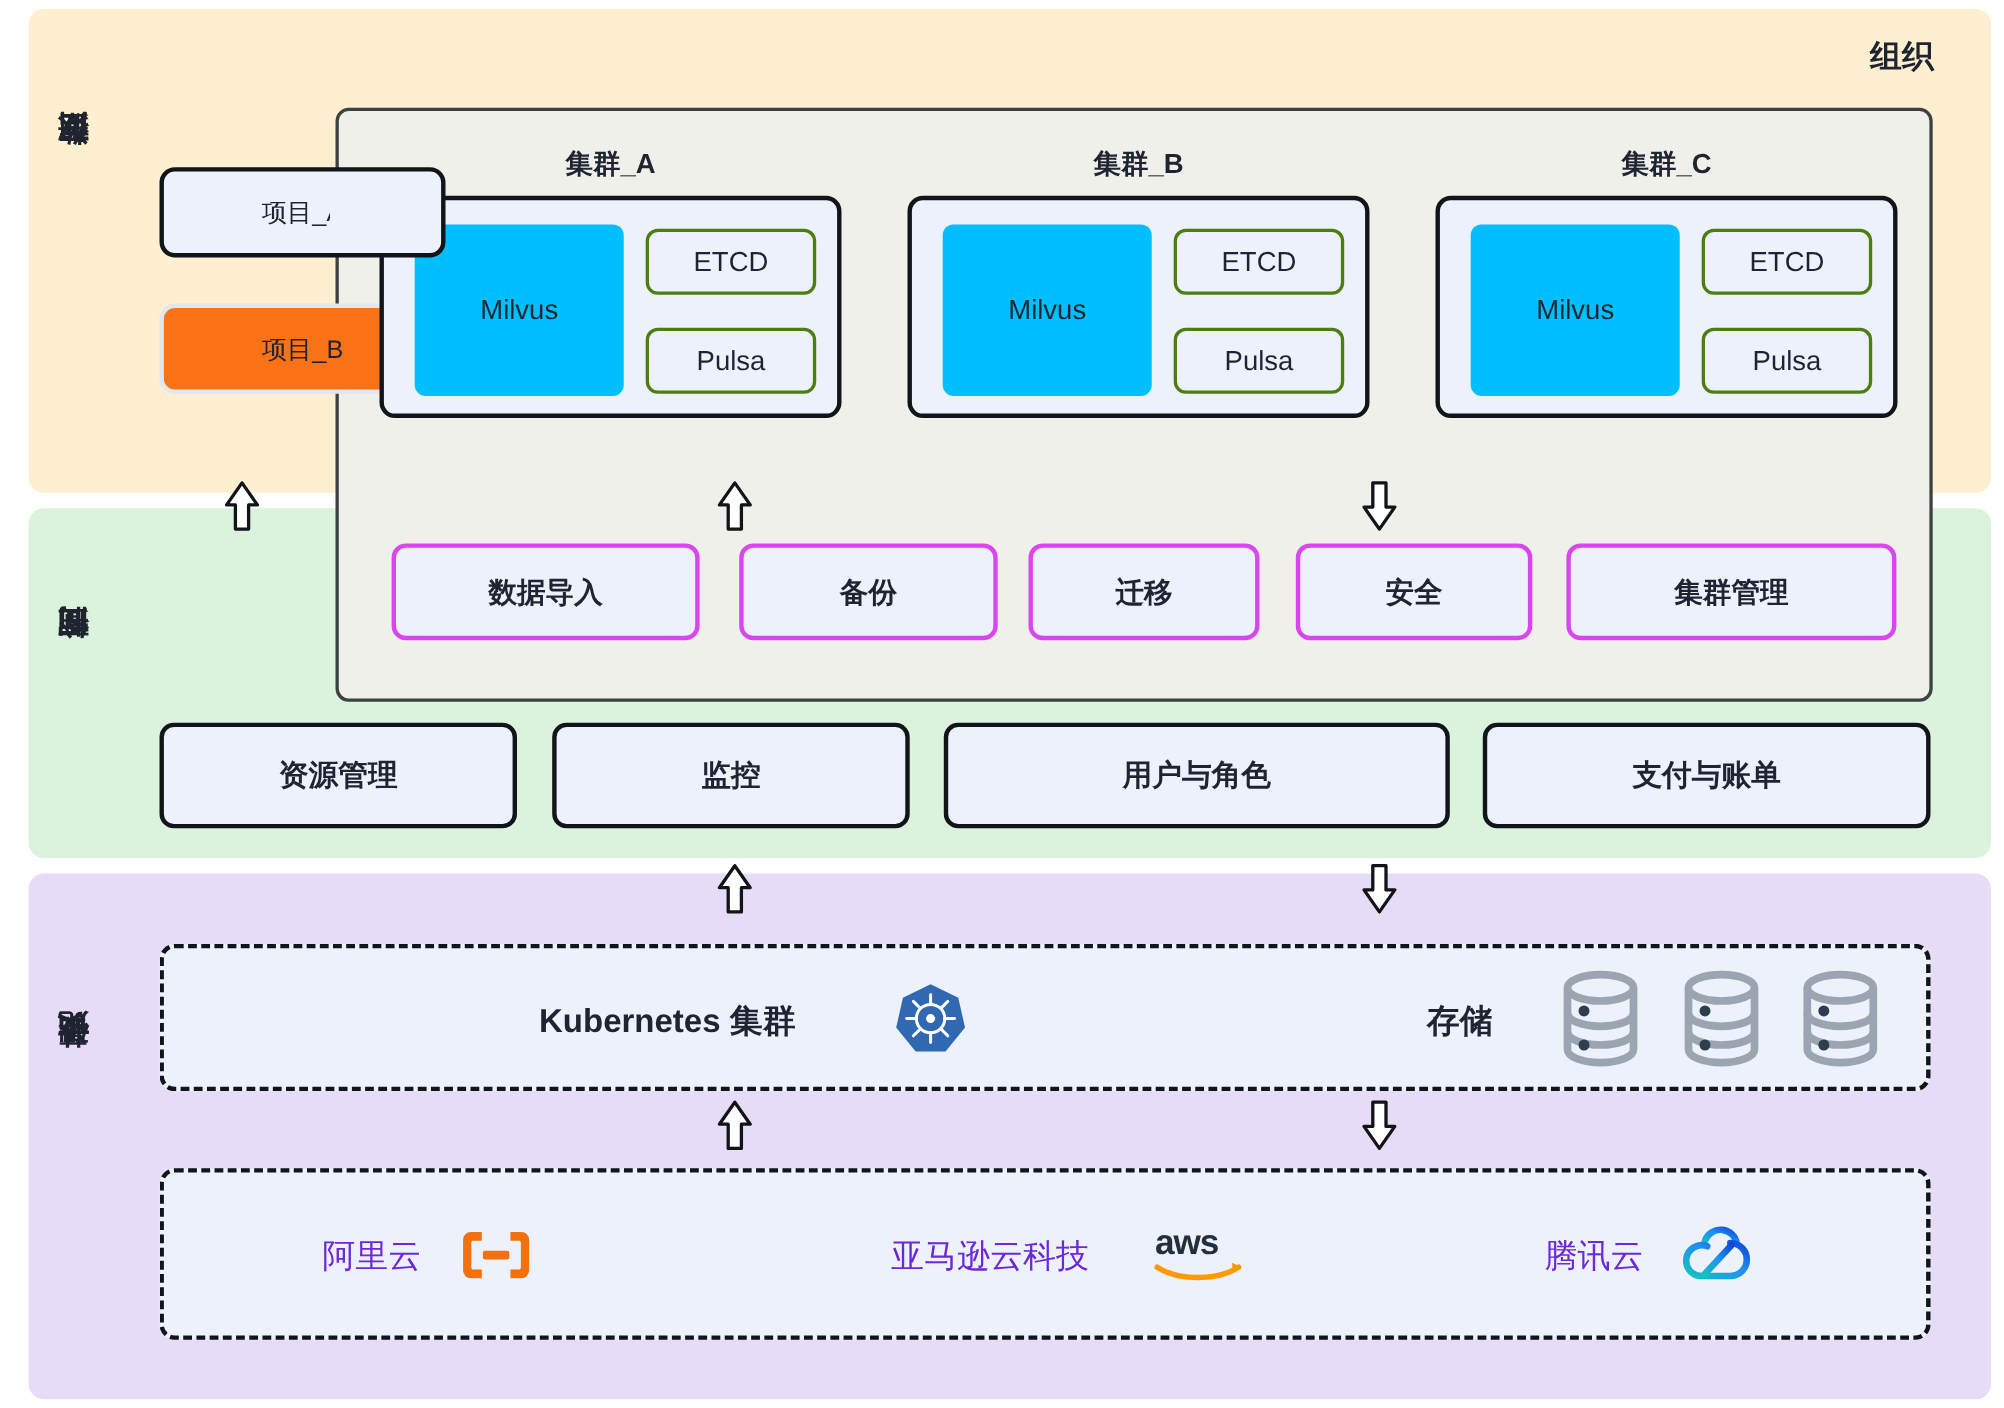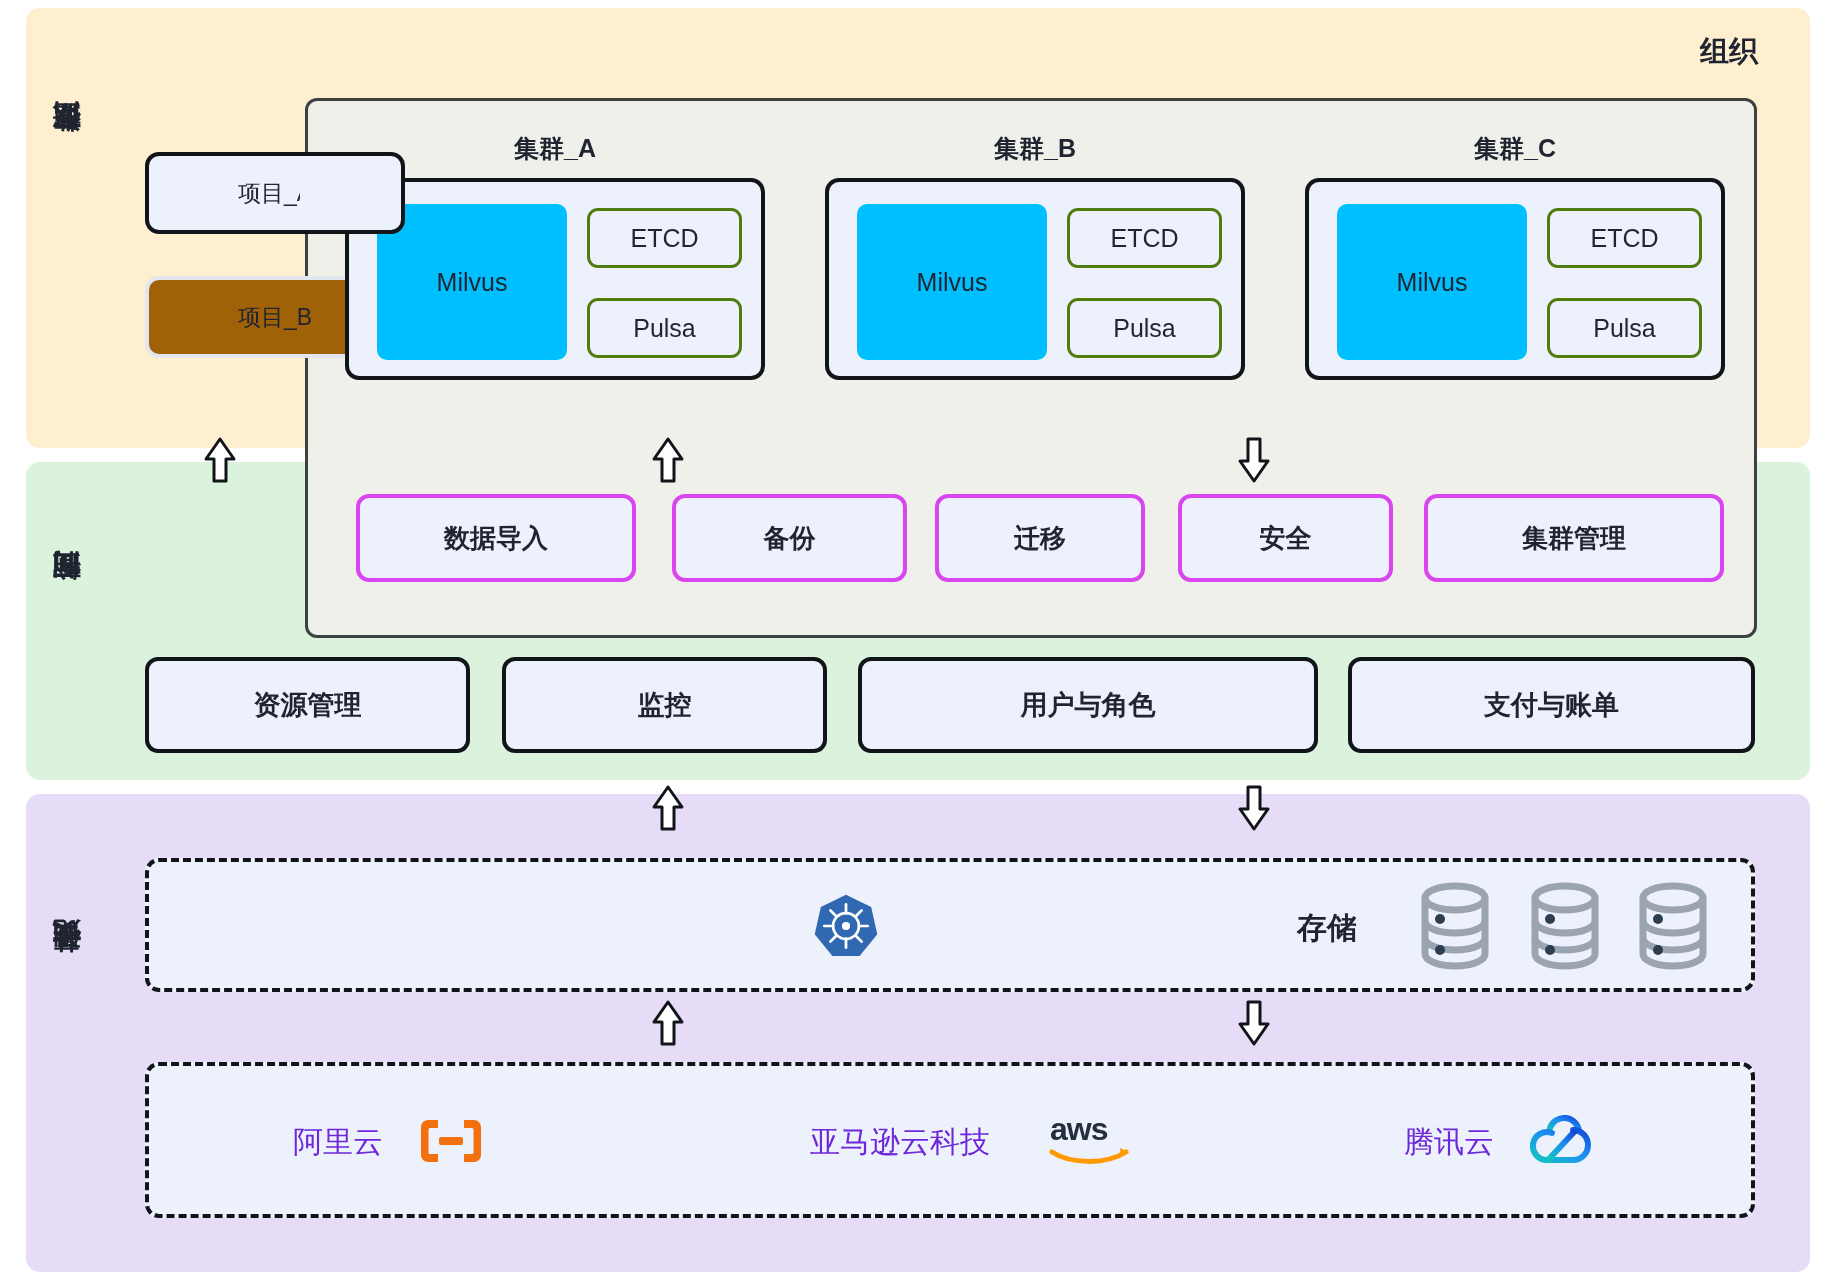--- a/index.html
+++ b/index.html
@@ -57,21 +57,21 @@
   }
   #project-a {
     left: 145px; top: 152px;
     border: 4px solid #111418;
     z-index: 6;
     width: 260px;
   }
   #project-b {
     left: 145px; top: 276px;
     border: 4px solid #E2E6EF;
-    background: #a16207;
+    background: #f97316;
     z-index: 2;
     width: 260px;
   }
   
   #tab-mask {
     position: absolute;
     left: 300px; top: 158px;
     width: 16px; height: 70px;
     background: #EDF1FB;
     z-index: 7;
@@ -270,20 +270,21 @@
     </div>
 
   <svg class="arrow" style="left:651px; top:785px;" width="34" height="46" viewBox="0 0 34 46">
     <path d="M17 2 L31 22 L23 22 L23 44 L11 44 L11 22 L3 22 Z" fill="#ffffff" stroke="#111418" stroke-width="3" stroke-linejoin="round"></path>
   </svg>
   <svg class="arrow" style="left:1237px; top:785px;" width="34" height="46" viewBox="0 0 34 46">
     <path d="M17 44 L31 24 L23 24 L23 2 L11 2 L11 24 L3 24 Z" fill="#ffffff" stroke="#111418" stroke-width="3" stroke-linejoin="round"></path>
   </svg>
 
   <div class="dashed-panel" id="k8s-panel"></div>
+  <div class="infra-text" style="left:490px; top:908px;">Kubernetes 集群</div>
 
   <svg class="logo" style="left:812px; top:892px;" width="68" height="68" viewBox="0 0 100 100">
     <polygon points="50,4 87,22 96,62 70,94 30,94 4,62 13,22" fill="#3069B2"></polygon>
     <g fill="none" stroke="#ffffff" stroke-width="4" stroke-linecap="round">
       <circle cx="50" cy="50" r="19"></circle>
       <line x1="50" y1="18" x2="50" y2="31"></line>
       <line x1="50" y1="69" x2="50" y2="82"></line>
       <line x1="18" y1="50" x2="31" y2="50"></line>
       <line x1="69" y1="50" x2="82" y2="50"></line>
       <line x1="27" y1="27" x2="36" y2="36"></line>

